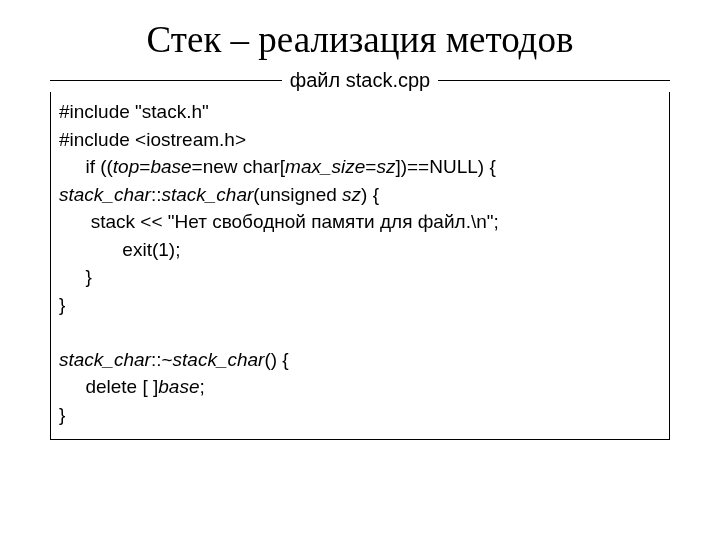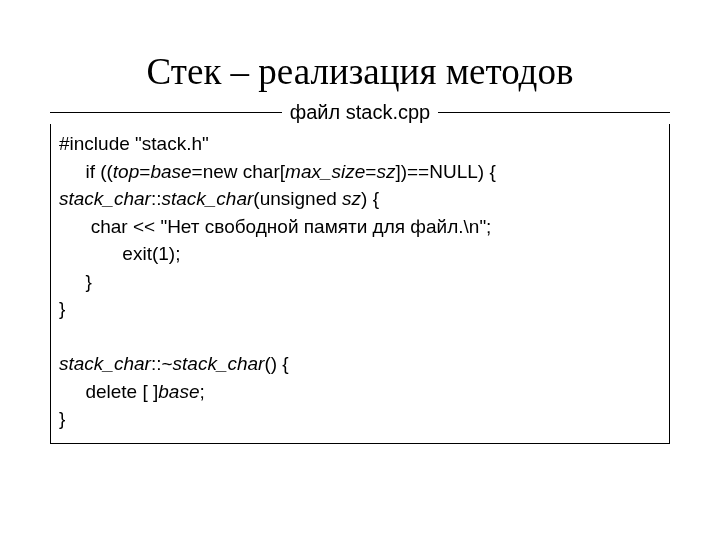--- a/index.html
+++ b/index.html
@@ -9,21 +9,20 @@
       background: #fff;
       font-family: "Times New Roman", Times, serif;
       padding-top: 18px;
     }
     .title {
       text-align: center;
       font-size: 37px;
       font-weight: 400;
       color: #000;
       margin-bottom: 8px;
-      margin-top: 32px;
     }
     .file-label-row {
       display: flex;
       align-items: center;
       justify-content: flex-start;
       gap: 8px;
       margin: 0 50px 0 50px;
     }
     .file-line {
       flex: 1;
@@ -56,23 +55,24 @@
 <div class="title">Стек – реализация методов</div>
 
 <div class="file-label-row">
   <div class="file-line"></div>
   <div class="file-label">файл stack.cpp</div>
   <div class="file-line"></div>
 </div>
 
 <div class="code-box">
   <div class="code-line"><span class="b">#include </span><span>"stack.h"</span></div>
+  <div class="code-line"><span class="b">#include </span><span class="b">&lt;</span><span>iostream.h</span><span class="b">&gt;</span></div>
   <div class="code-line"><span>     </span><span class="b">if </span><span>((</span><span class="i">top</span><span class="b">=</span><span class="i">base</span><span class="b">=new char</span><span>[</span><span class="i">max_size</span><span class="b">=</span><span class="i">sz</span><span>])==NULL) {</span></div>
   <div class="code-line"><span class="i">stack_char</span><span>::</span><span class="i">stack_char</span><span>(</span><span class="b">unsigned </span><span class="i">sz</span><span>) {</span></div>
-  <div class="code-line"><span>      char </span><span class="b">&lt;&lt; "</span><span>Нет свободной памяти для файл.\n</span><span class="b">";</span></div>
+  <div class="code-line"><span>      stack </span><span class="b">&lt;&lt; "</span><span>Нет свободной памяти для файл.\n</span><span class="b">";</span></div>
   <div class="code-line"><span class="b">            exit</span><span>(1)</span><span class="b">;</span></div>
   <div class="code-line"><span>     }</span></div>
   <div class="code-line"><span>}</span></div>
   <div class="code-line"><span> </span></div>
   <div class="code-line"><span class="i">stack_char</span><span>::~</span><span class="i">stack_char</span><span>() {</span></div>
   <div class="code-line"><span>     </span><span class="b">delete </span><span>[ ]</span><span class="i">base</span><span>;</span></div>
   <div class="code-line"><span>}</span></div>
 </div>
 
 </body></html>

